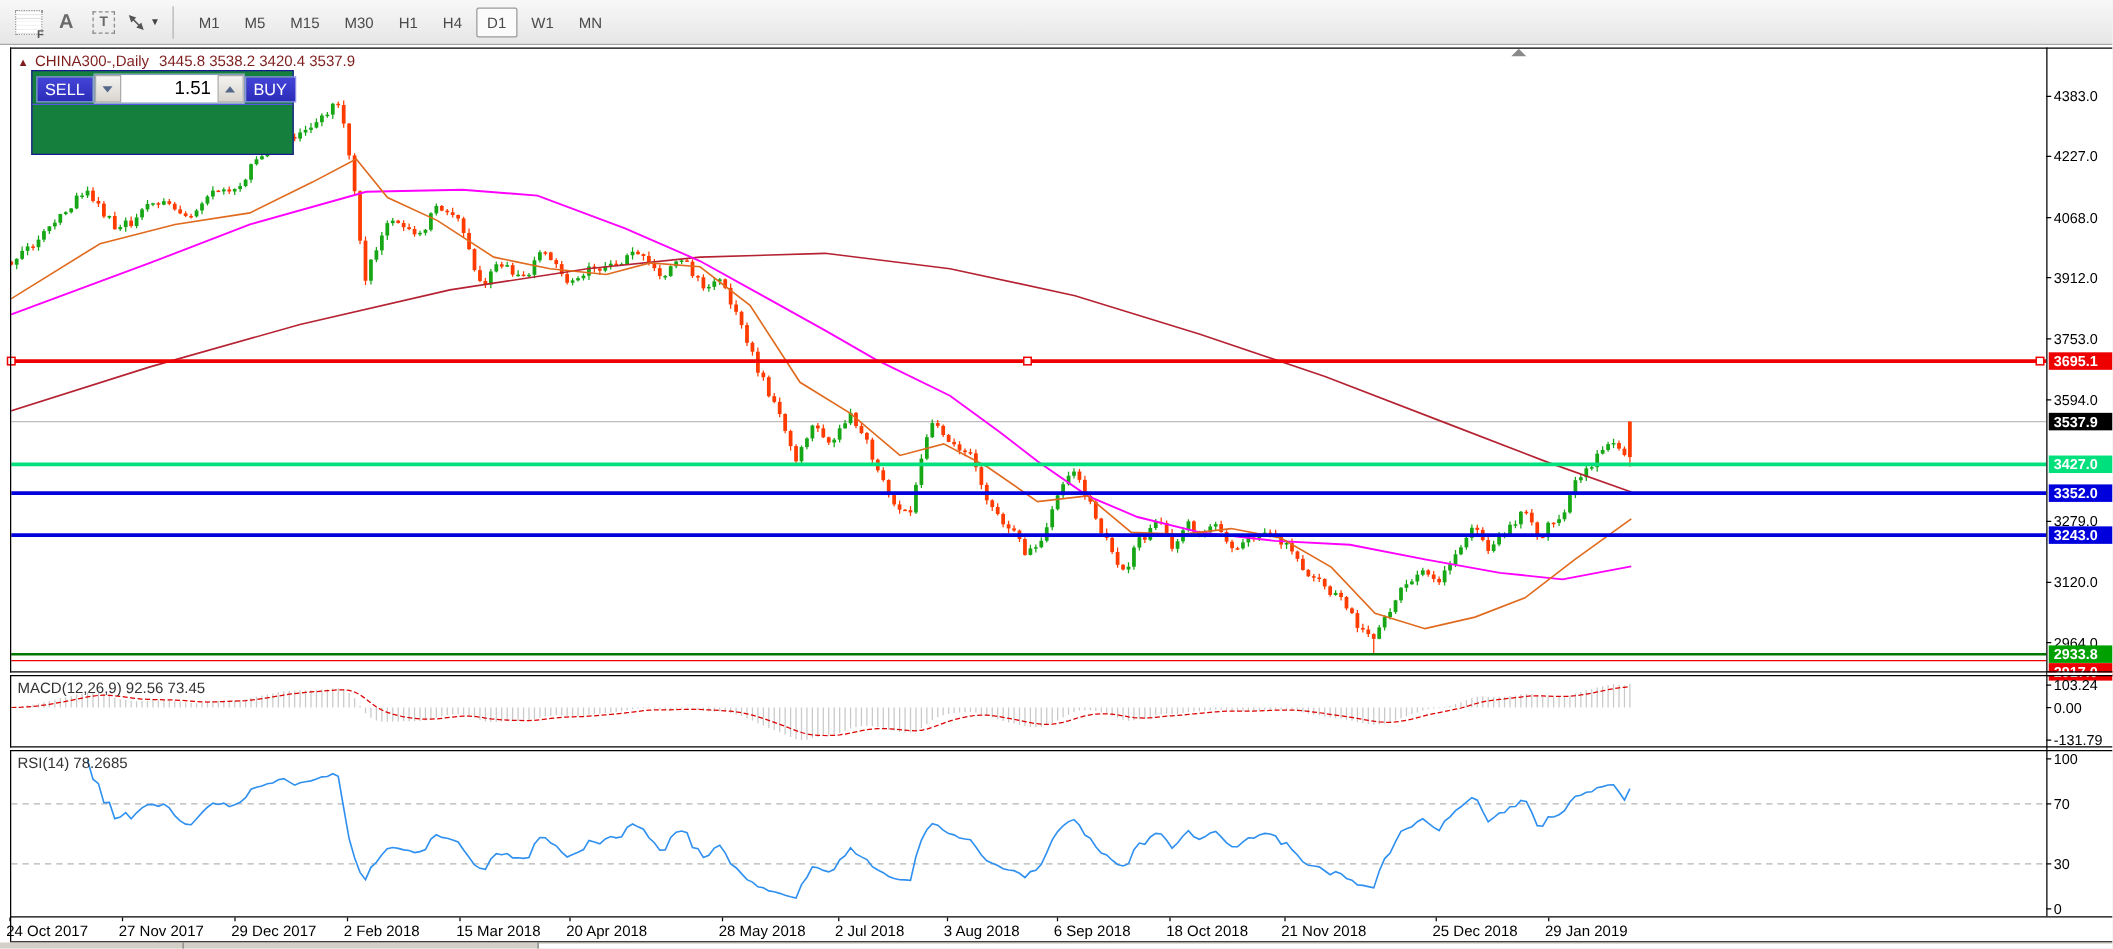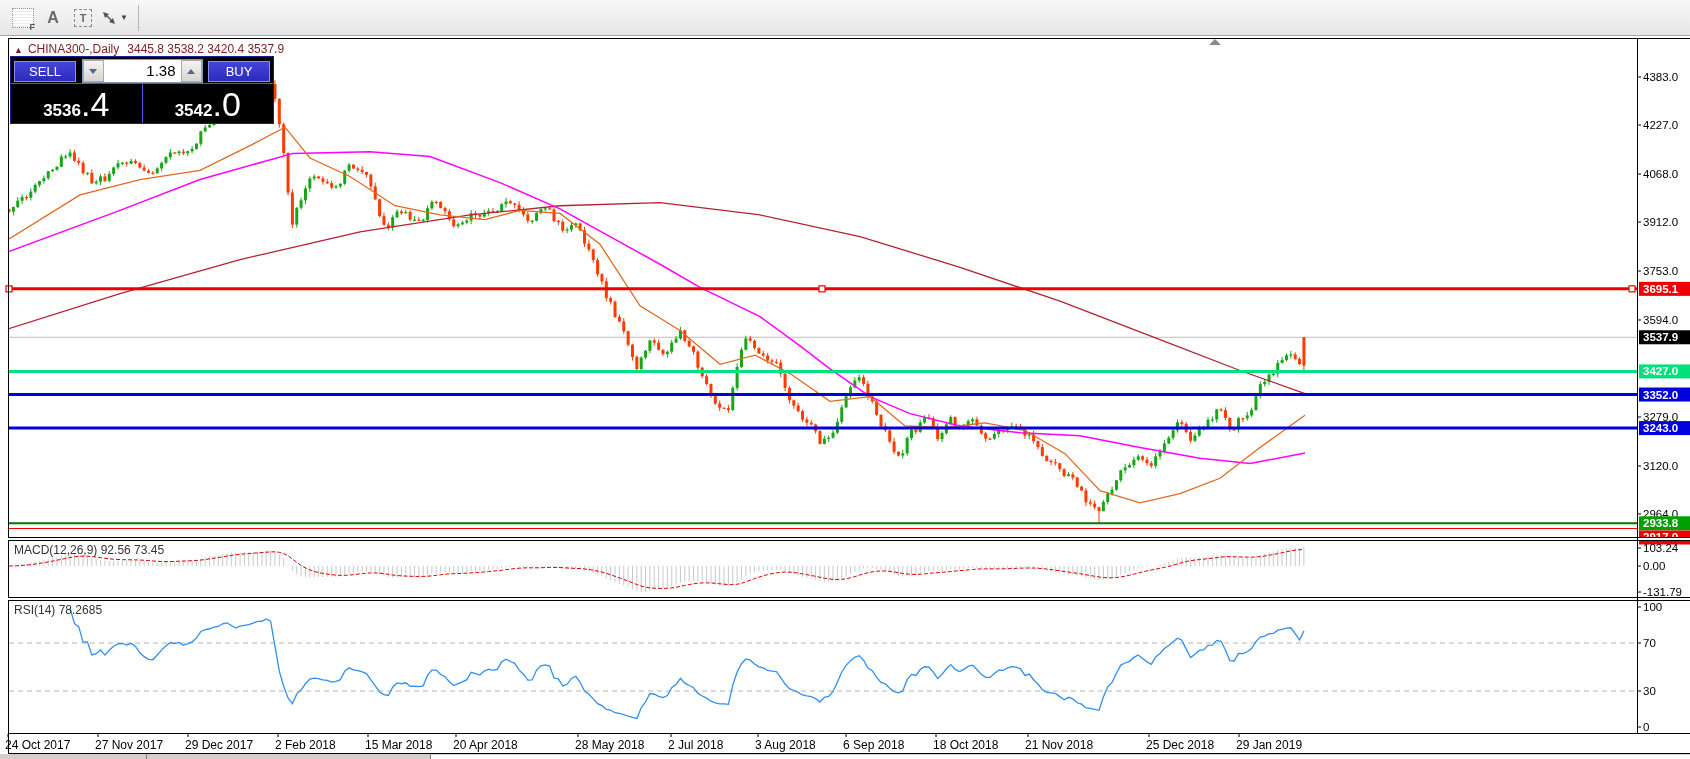--- a/index.html
+++ b/index.html
@@ -19,22 +19,22 @@
   .cursor-ic svg{display:block;}
   .dd-arrow{font-size:8px;color:#444;margin-left:2px;}
   .sep{width:1px;height:26px;background:#b4b4b4;margin:0 10px 0 6px;}
   .tf-btn{font-size:12px;color:#4a4a4a;padding:4px 8px;margin:0 1px;border:1px solid transparent;
           border-radius:2px;background:transparent;font-family:"Liberation Sans",sans-serif;}
   .tf-btn.active{background:#fbfbfb;border:1px solid #9a9a9a;}
   
   #chart-title{position:absolute;left:14px;top:42px;z-index:4;font-size:12px;color:#7f1d1d;}
   #chart-title .tri{font-size:9px;margin-right:5px;}
   #chart-title .ohlc{margin-left:8px;}
-  #trade-panel{position:absolute;left:10px;top:56px;width:264px;height:68px;z-index:4;
-               background:#000000;border:1px solid #1a1a90;box-sizing:border-box;}
+  #trade-panel{position:absolute;left:25px;top:56px;width:210px;height:68px;z-index:4;
+               background:#15803d;border:1px solid #1a1a90;box-sizing:border-box;}
   .tp-row1{height:27px;display:flex;align-items:center;justify-content:space-between;
            padding:2px 3px 0 3px;box-sizing:border-box;border-bottom:1px solid #5555e0;}
   .tp-btn{width:62px;height:21px;background:linear-gradient(#4444d8,#2c2cba);color:#fff;
           border:1px solid #8f8fe8;font-size:13px;font-family:"Liberation Sans",sans-serif;}
   .tp-spinner{display:flex;height:22px;border:1px solid #7f9db9;background:#fff;}
   .sp-btn{width:21px;height:100%;background:linear-gradient(#f4f3f1,#d9d5cd);border:1px solid #aaa;
           display:flex;align-items:center;justify-content:center;padding:0;}
   .sp-btn .tri-d{width:0;height:0;border-left:4px solid transparent;border-right:4px solid transparent;border-top:5px solid #55688a;}
   .sp-btn .tri-u{width:0;height:0;border-left:4px solid transparent;border-right:4px solid transparent;border-bottom:5px solid #55688a;}
   .sp-val{width:72px;font-size:15px;color:#000;text-align:right;padding:2px 5px 0 0;}
@@ -65,49 +65,40 @@
     <span class="cursor-ic">
       <svg width="18" height="18" viewBox="0 0 18 18">
         <path d="M3 3 L9 5 L5 9 Z" fill="#555"></path>
         <path d="M15 15 L9 13 L13 9 Z" fill="#555"></path>
         <path d="M6 6 L12 12" stroke="#555" stroke-width="1.4"></path>
       </svg>
     </span>
     <span class="dd-arrow">▼</span>
   </div>
   <div class="sep"></div>
+  <div id="tf-group"><button class="tf-btn">M1</button><button class="tf-btn">M5</button><button class="tf-btn">M15</button><button class="tf-btn">M30</button><button class="tf-btn">H1</button><button class="tf-btn">H4</button><button class="tf-btn active">D1</button><button class="tf-btn">W1</button><button class="tf-btn">MN</button></div>
 </div>
 
 <div id="chart-title">
   <span class="tri">▲</span><span>CHINA300-,Daily</span><span class="ohlc">3445.8 3538.2 3420.4 3537.9</span>
 </div>
 
 <div id="trade-panel">
   <div class="tp-row1">
     <button class="tp-btn">SELL</button>
     <div class="tp-spinner">
       <button class="sp-btn">
           <span class="tri-d"></span>
         </button>
-      <div class="sp-val">1.38</div>
+      <div class="sp-val">1.51</div>
       <button class="sp-btn">
           <span class="tri-u"></span>
         </button>
     </div>
     <button class="tp-btn">BUY</button>
-  </div>
-  <div class="tp-row2">
-    <div class="tp-price">
-      <span class="small">3536</span>
-        <span class="big">.4</span>
-    </div>
-    <div class="tp-price">
-      <span class="small">3542</span>
-        <span class="big">.0</span>
-    </div>
   </div>
 </div>
 
 <svg id="chart-svg" width="1690" height="759" viewBox="0 0 1690 759">
     <rect x="0" y="36" width="1690" height="723" fill="#ffffff"></rect>
     <defs>
       <clipPath id="clipMain">
         <rect x="9" y="39" width="1628" height="498"></rect>
       </clipPath>
       <clipPath id="clipMacd">

